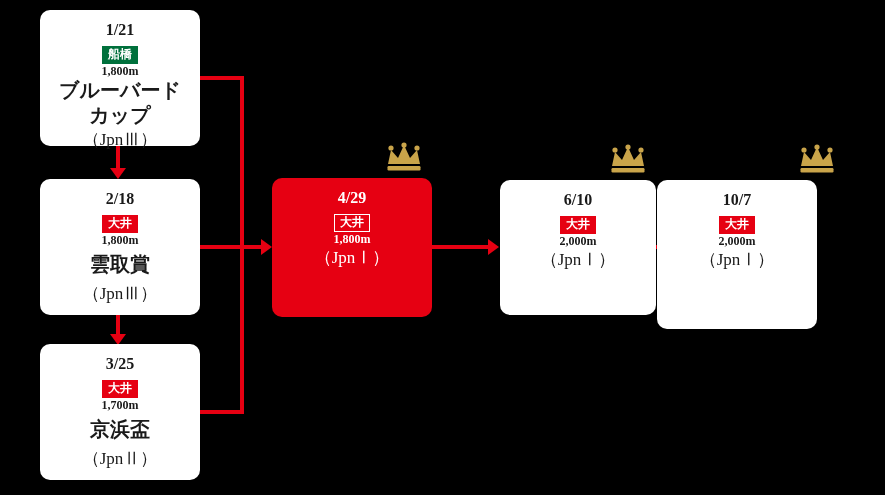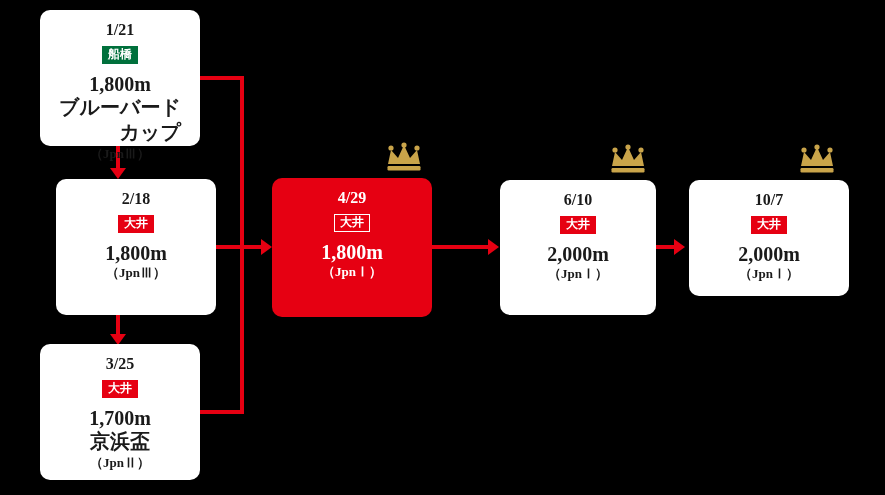--- a/index.html
+++ b/index.html
@@ -50,39 +50,39 @@
     padding: 1px 6px 2px;
     border-radius: 0;
     line-height: 1.25;
   }
   .badge-green { background: var(--badge-green, #00703c); }
   .badge-red   { background: var(--accent-red, #e60012); }
   .card-highlight .badge-red { border: 1px solid #fff; padding: 0 5px 1px; }
   .distance {
     font-family: "Liberation Serif", serif;
     font-weight: bold;
-    font-size: 20px;
-    margin-top: 9px;
+    font-size: 12px;
+    margin-top: 1px;
     line-height: 1.1;
   }
   .name {
     flex: 1;
     display: flex;
     align-items: center;
     justify-content: center;
-    text-align: right;
+    text-align: center;
     font-size: 20px;
     font-weight: bold;
     line-height: 1.25;
     white-space: pre-line;
   }
   .grade {
     font-family: "Liberation Serif", serif;
-    font-weight: bold;
-    font-size: 13px;
+    font-weight: normal;
+    font-size: 17px;
     margin-bottom: 1px;
   }
   .hline, .vline {
     position: absolute;
     background: var(--accent-red, #e60012);
   }
   .hline { height: 4px; }
   .vline { width: 4px; }
   .arrow-right {
     position: absolute;
@@ -153,26 +153,27 @@
   <div class="row-date">
     <span>1/21</span>
     <span class="badge badge-green">船橋</span>
   </div>
   <div class="distance">1,800m</div>
   <div class="name">ブルーバード
 カップ</div>
   <div class="grade">（JpnⅢ）</div>
 </div>
 
-<div class="card" style="left:56px; top:179px;">
+<div class="card" style="left:40px; top:179px;">
   <div class="row-date">
     <span>2/18</span>
     <span class="badge badge-red">大井</span>
   </div>
   <div class="distance">1,800m</div>
+  <div class="name">雲取賞</div>
   <div class="grade">（JpnⅢ）</div>
 </div>
 
 <div class="card" style="left:40px; top:344px;">
   <div class="row-date">
     <span>3/25</span>
     <span class="badge badge-red">大井</span>
   </div>
   <div class="distance">1,700m</div>
   <div class="name">京浜盃</div>
@@ -190,20 +191,20 @@
 
 <div class="card" style="left:500px; top:180px; width:156px; height:135px;">
   <div class="row-date">
     <span>6/10</span>
     <span class="badge badge-red">大井</span>
   </div>
   <div class="distance">2,000m</div>
   <div class="grade">（JpnⅠ）</div>
 </div>
 
-<div class="card" style="left:689px; top:180px; height:116px;">
+<div class="card" style="left:657px; top:180px; height:149px;">
   <div class="row-date">
     <span>10/7</span>
     <span class="badge badge-red">大井</span>
   </div>
   <div class="distance">2,000m</div>
   <div class="grade">（JpnⅠ）</div>
 </div>
 
 </body></html>

